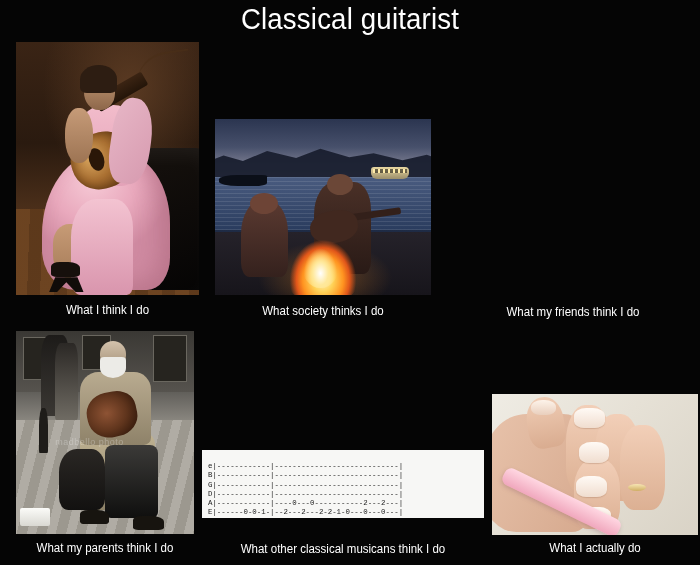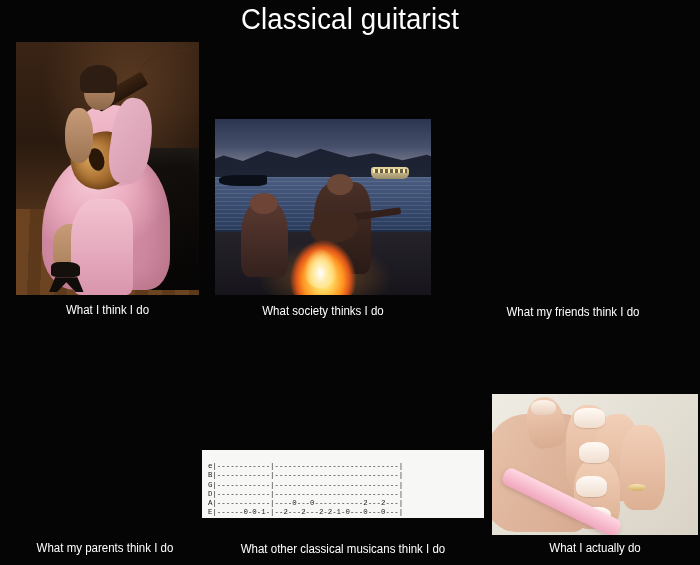--- a/index.html
+++ b/index.html
@@ -249,20 +249,41 @@
     <div class="prh"></div>
     <div class="g2n"></div>
     <div class="g2"></div>
     <div class="fire"></div>
     <div class="fire2"></div>
   </div>
   <div class="cap" style="left:215px;top:304px;width:216px;">What society thinks I do</div>
 
   <div class="cap" style="left:448px;top:305px;width:250px;">What my friends think I do</div>
 
+  <div class="panel p4" style="left:16px;top:331px;width:178px;height:203px;">
+    <div class="bldg"></div>
+    <div class="win" style="left:4%;top:3%;width:13%;height:20%;"></div>
+    <div class="win" style="left:37%;top:2%;width:15%;height:16%;"></div>
+    <div class="win" style="left:77%;top:2%;width:18%;height:22%;"></div>
+    <div class="street"></div>
+    <div class="ped"></div>
+    <div class="ped2"></div>
+    <div class="bol"></div>
+    <div class="mpants"></div>
+    <div class="mbody"></div>
+    <div class="mg"></div>
+    <div class="mhead"></div>
+    <div class="mbeard"></div>
+    <div class="bag"></div>
+    <div class="pack"></div>
+    <div class="shoeA"></div>
+    <div class="shoeB"></div>
+    <div class="box"></div>
+    <div class="wm4">madbello photo</div>
+  </div>
   <div class="cap" style="left:16px;top:541px;width:178px;">What my parents think I do</div>
 
   <div class="panel p5" style="left:202px;top:450px;width:282px;height:68px;">
     <pre class="tab">e|------------|----------------------------|
 B|------------|----------------------------|
 G|------------|----------------------------|
 D|------------|----------------------------|
 A|------------|----0---0-----------2---2---|
 E|------0-0-1-|--2---2---2-2-1-0---0---0---|</pre>
   </div>

